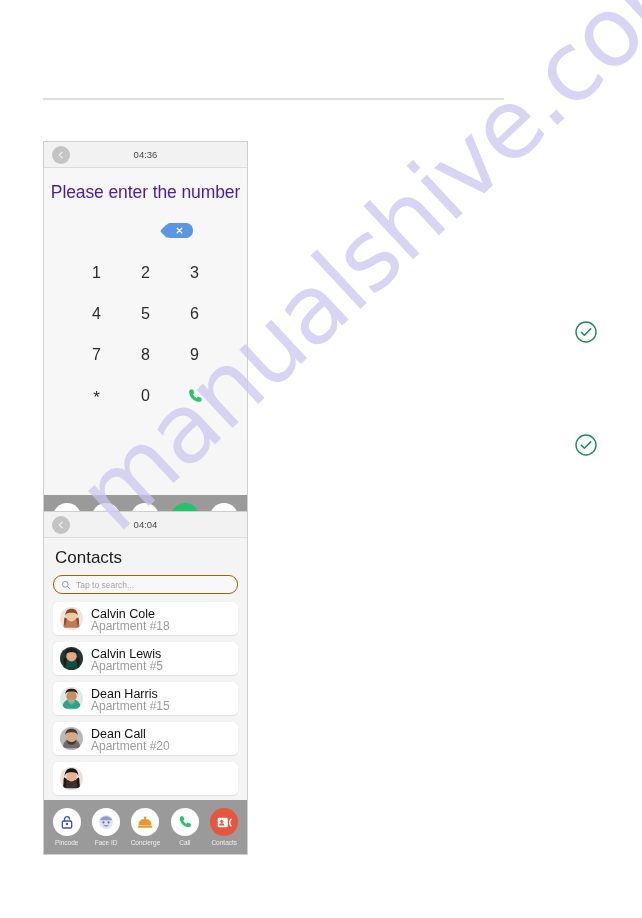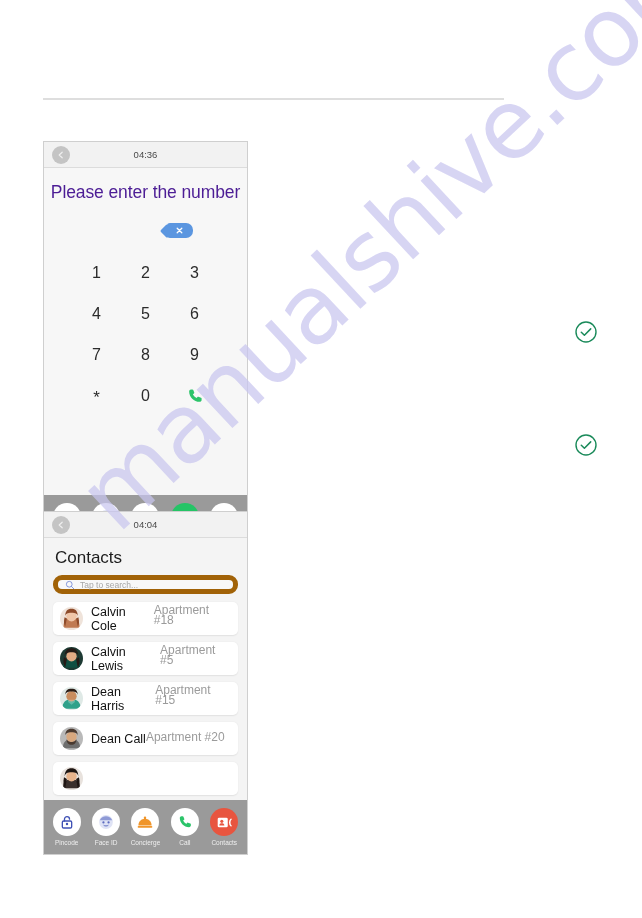--- a/index.html
+++ b/index.html
@@ -177,21 +177,21 @@
   }
   .contacts-title {
     font-size: 17px;
     color: #1c1c1c;
     padding: 10px 2px 0 2px;
     font-family: "Liberation Sans", sans-serif;
   }
   .search-box {
     margin-top: 7px;
     height: 19px;
-    border: 5px solid #a16207;
+    border: 1px solid #a16207;
     border-radius: 9px;
     background: #f8f8f8;
     display: flex;
     align-items: center;
     padding: 0 7px;
     box-sizing: border-box;
   }
   .search-box svg { flex: 0 0 auto; margin-right: 5px; }
   .search-placeholder {
     font-size: 8.5px;
@@ -214,21 +214,21 @@
   .contact-avatar {
     width: 23px;
     height: 23px;
     border-radius: 50%;
     flex: 0 0 auto;
     margin-right: 8px;
     overflow: hidden;
     position: relative;
   }
   .contact-avatar svg { display: block; }
-  .contact-info { display: flex; flex-direction: row; justify-content: center; }
+  .contact-info { display: flex; flex-direction: column; justify-content: center; }
   .contact-name {
     font-size: 12.5px;
     color: #111111;
     line-height: 14px;
     font-family: "Liberation Sans", sans-serif;
   }
   .contact-apt {
     font-size: 12px;
     color: #9b9b9b;
     line-height: 10px;

